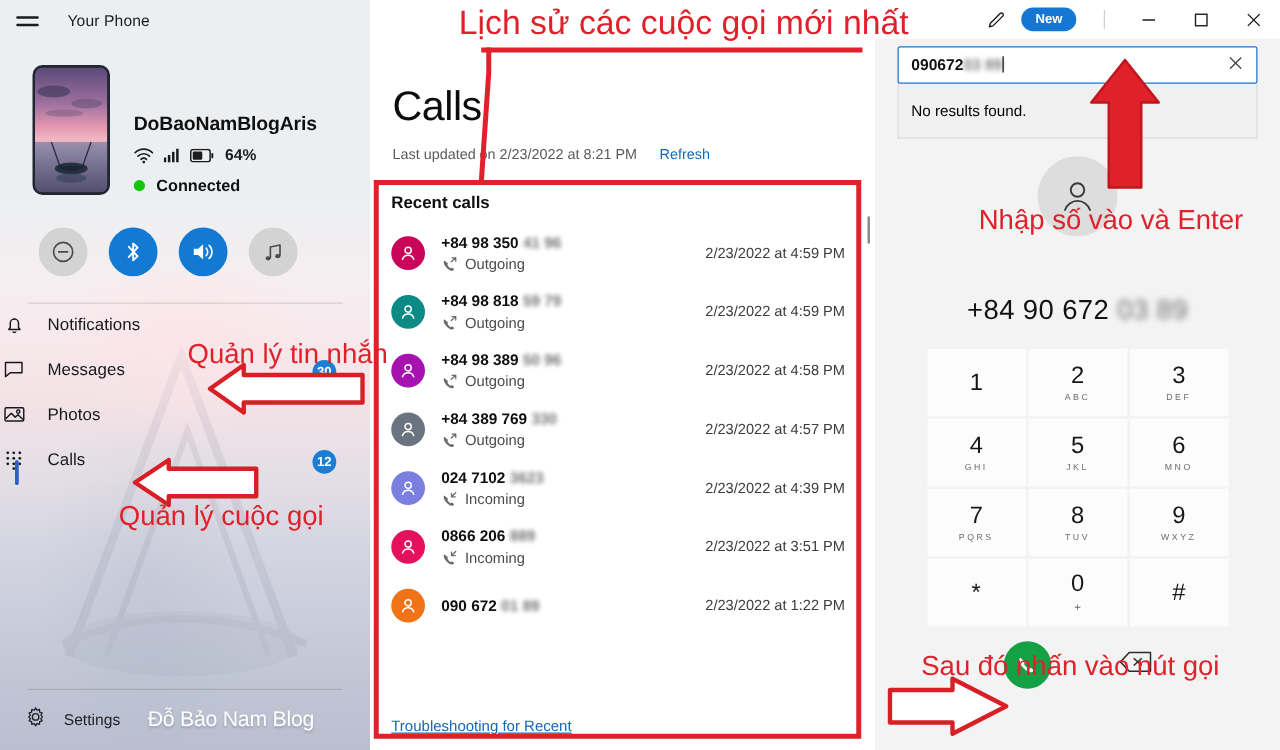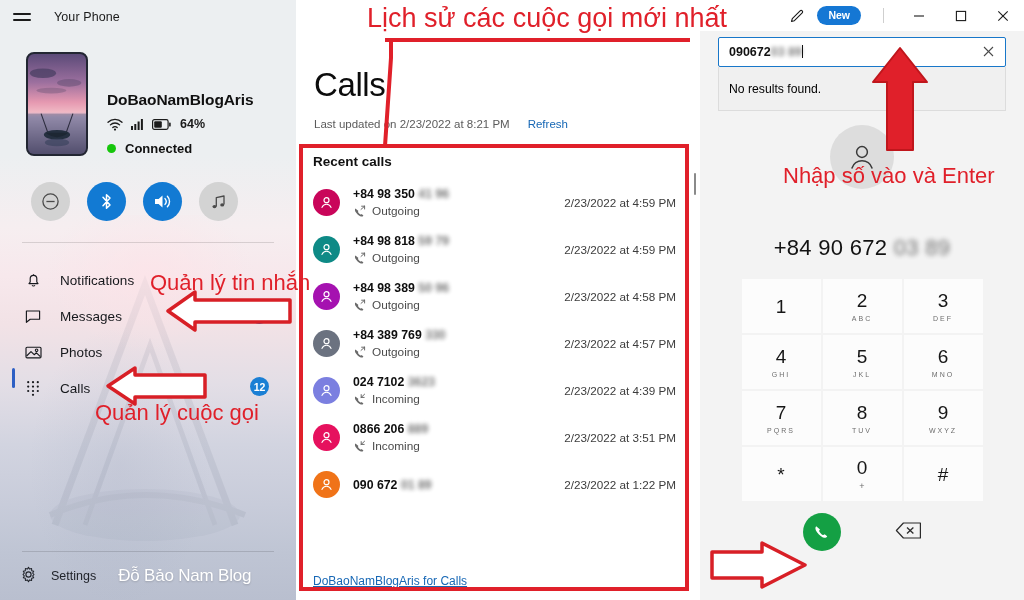--- a/index.html
+++ b/index.html
@@ -103,22 +103,22 @@
 
   .side-div {
     position: relative; z-index: 3;
     height: 1px; background: rgba(0,0,0,.13);
     margin: 21px 22px 0 22px;
   }
 
   .nav { position: relative; z-index: 3; padding-top: 9px; }
   .nav-item {
     position: relative;
-    height: 36px; display: flex; align-items: flex-end;
-    padding-left: 22px; cursor: pointer;
+    height: 36px; display: flex; align-items: flex-start;
+    cursor: pointer;
   }
   .nav-item .nav-ico { width: 22px; display: flex; justify-content: center; }
   .nav-item .nav-label {
     margin-left: 16px; font-size: 13.5px; color: #16181c; letter-spacing: .05px;
   }
   .nav-item.active::before {
     content: ""; position: absolute; left: 12px; top: 8px;
     width: 3px; height: 20px; background: #2d5fc4; border-radius: 2px;
   }
   .nav-badge {
@@ -605,21 +605,21 @@
             </svg>
           </div>
           <div class="c-mid">
             <div class="c-num">090 672 <span class="blur1">01 89</span></div>
           </div>
           <div class="c-time">2/23/2022 at 1:22 PM</div>
         </div>
       </div>
 
     <div class="center-fade"></div>
-    <div class="troubleshoot">DoBaoNamBlogAris for Calls</div>
+    <div class="troubleshoot">Troubleshooting for Recent</div>
   </div>
 
   <div class="right">
     <div class="win-bar">
       <div class="pen-btn">
         <svg width="16" height="16" viewBox="0 0 16 16">
           <path d="M2.5 13.4 L3.3 10.6 L11.1 2.8 A1.4 1.4 0 0 1 13.2 4.9 L5.4 12.7 Z" stroke="#1b1b1b" stroke-width="1.1" fill="none" stroke-linejoin="round"></path>
         </svg>
       </div>
       <div class="new-pill">New</div>
@@ -754,15 +754,16 @@
     <g>
       <path d="M762 552 L762 543 L805 565 L762 587 L762 578 L712 578 L712 552 Z" fill="#ffffff" stroke="#d81f26" stroke-width="3.5" stroke-linejoin="round"></path>
     </g>
   </svg>
 
   <div class="anno">
     <div class="anno-text" id="anno-top">Lịch sử các cuộc gọi mới nhất</div>
     <div class="anno-text" id="anno-msg">Quản lý tin nhắn</div>
     <div class="anno-text" id="anno-calls">Quản lý cuộc gọi</div>
     <div class="anno-text" id="anno-enter">Nhập số vào và Enter</div>
+    <div class="anno-text" id="anno-press">Sau đó nhấn vào nút gọi</div>
   </div>
 
 </div>
 
 </body></html>

